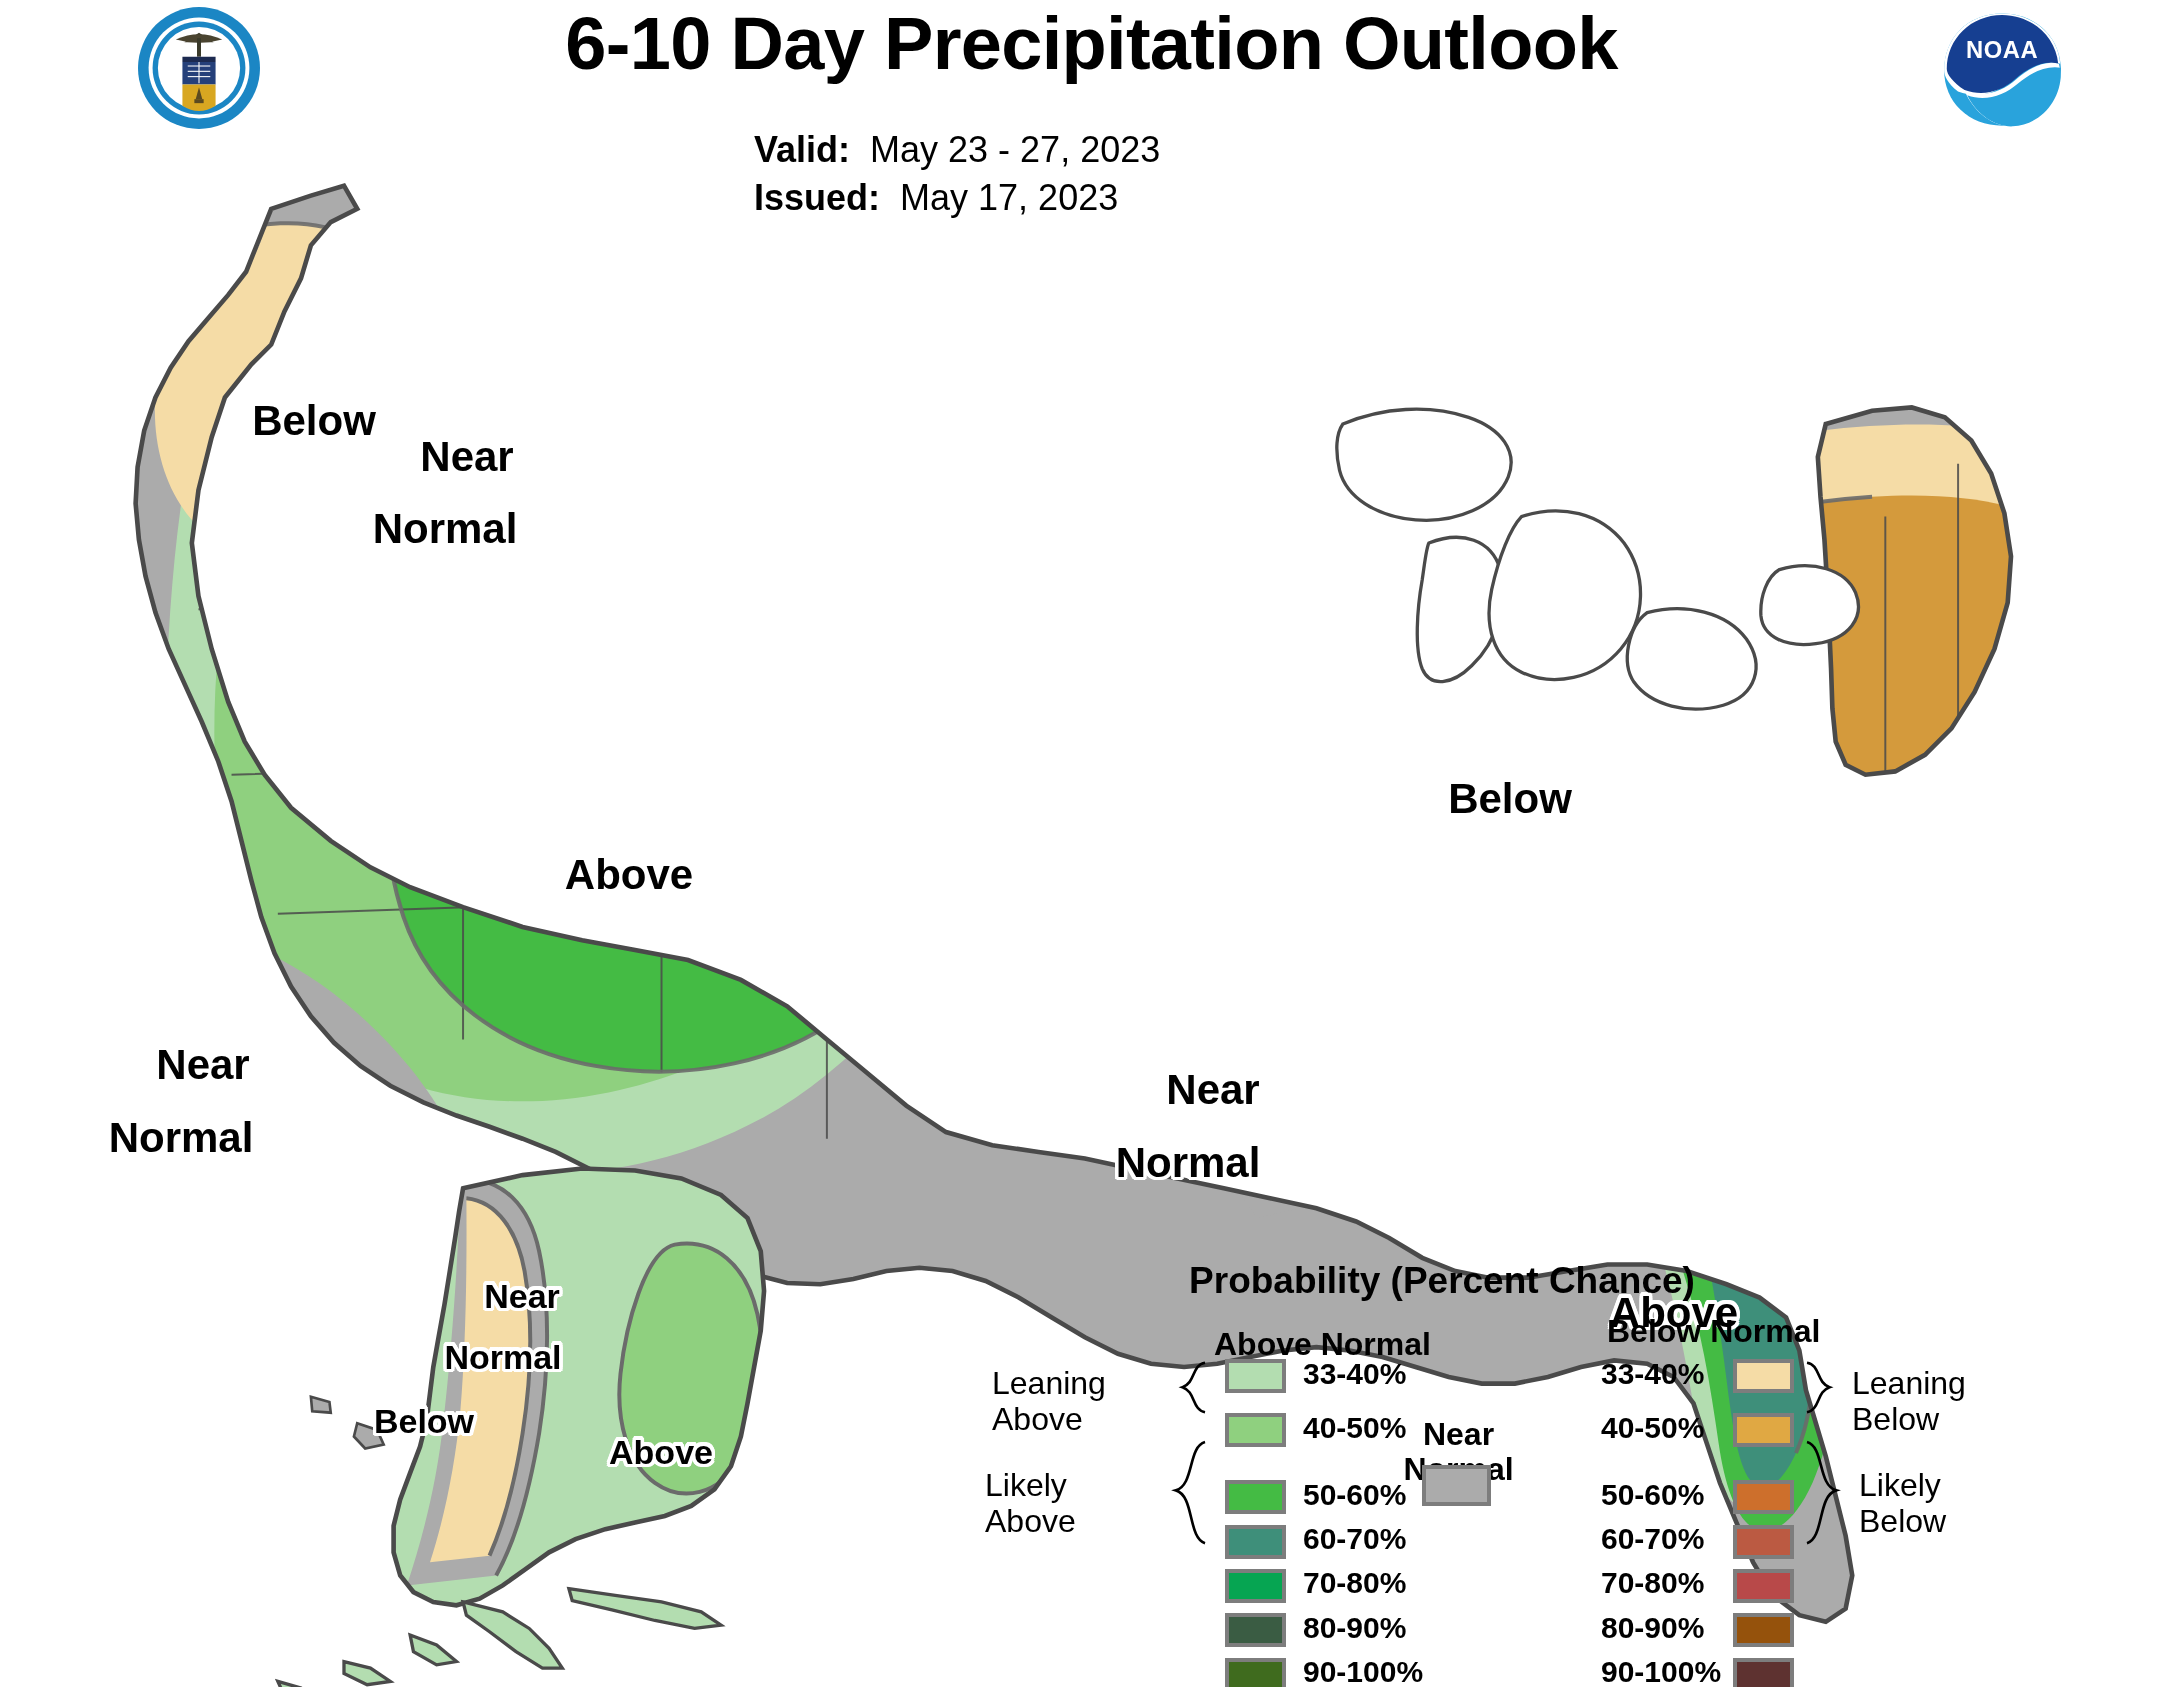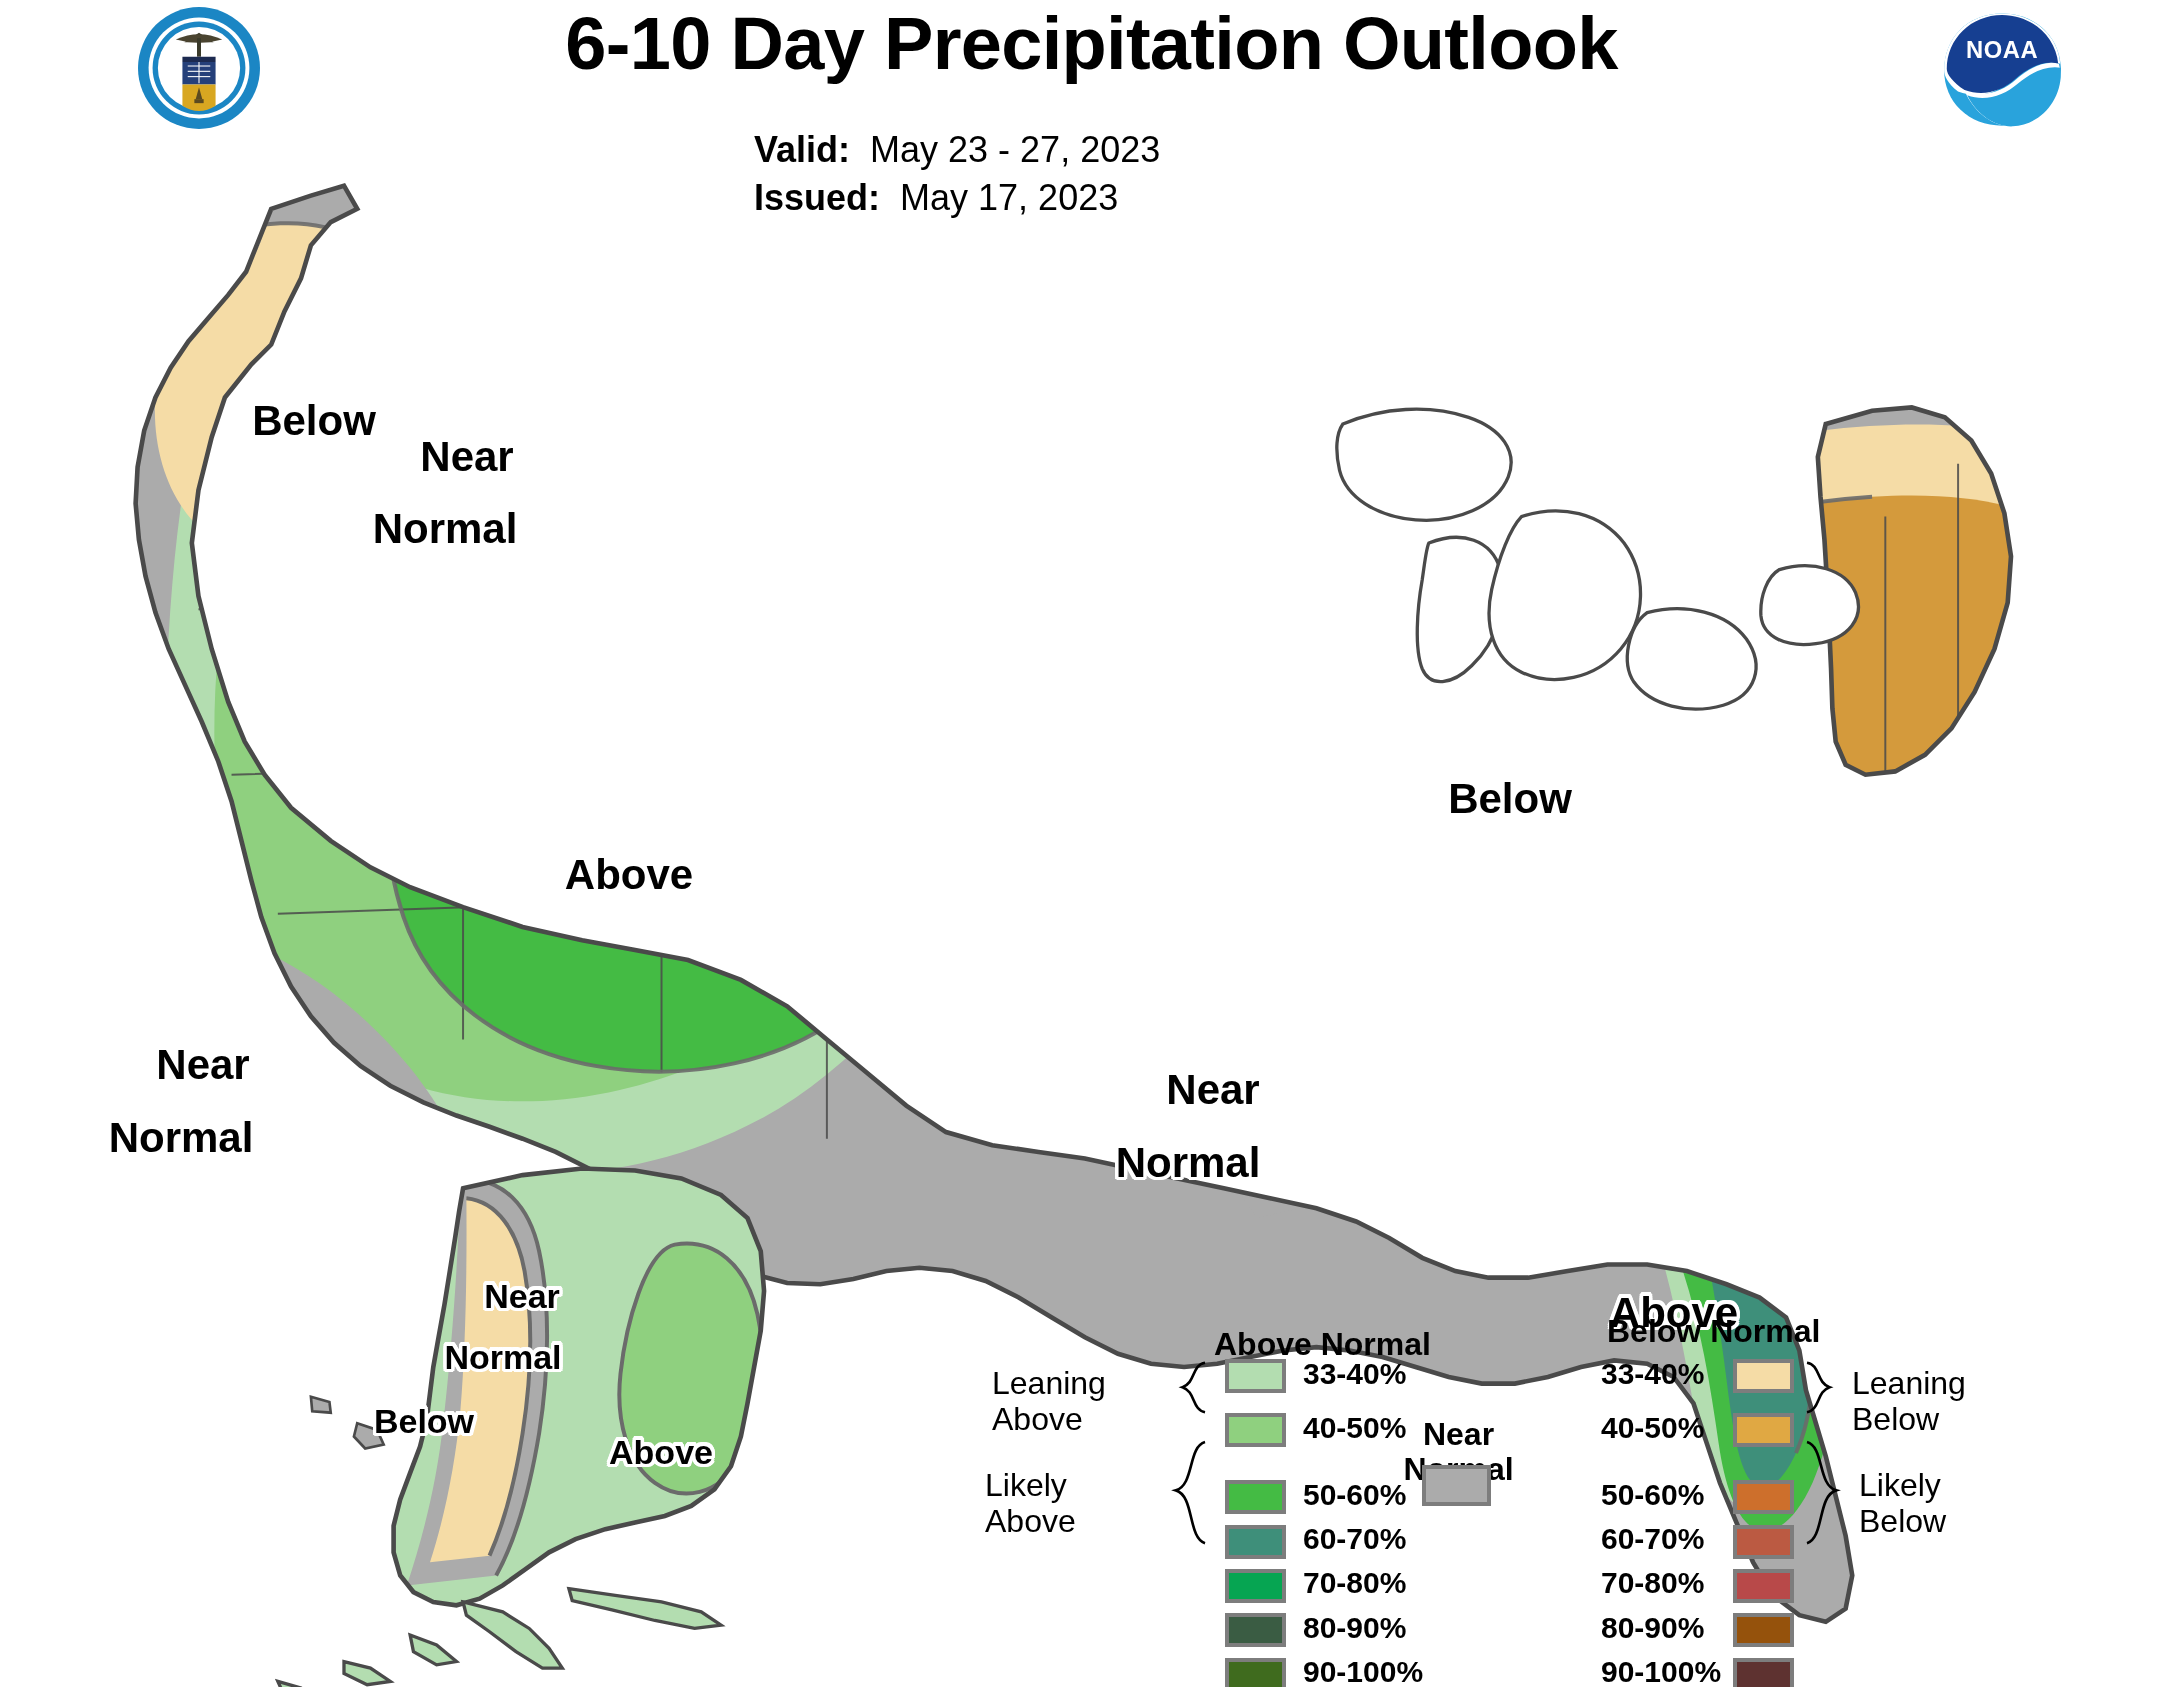--- a/index.html
+++ b/index.html
@@ -332,20 +332,21 @@
     <div class="map-label" style="left: 1213px; top: 1090px; font-size: 42px; transform: translate(-50%, -50%);">Near</div>
     <div class="map-label" style="left: 1188px; top: 1163px; font-size: 42px; transform: translate(-50%, -50%);">Normal</div>
     <div class="map-label" style="left: 1674px; top: 1313px; font-size: 42px; transform: translate(-50%, -50%);">Above</div>
     <div class="map-label" style="left: 522px; top: 1296px; font-size: 34px; transform: translate(-50%, -50%);">Near</div>
     <div class="map-label" style="left: 503px; top: 1357px; font-size: 34px; transform: translate(-50%, -50%);">Normal</div>
     <div class="map-label" style="left: 424px; top: 1421px; font-size: 34px; transform: translate(-50%, -50%);">Below</div>
     <div class="map-label" style="left: 661px; top: 1452px; font-size: 34px; transform: translate(-50%, -50%);">Above</div>
   </div>
 
 <div id="legend">
+  <div id="legend-title">Probability (Percent Chance)</div>
   <div class="col-head" id="head-above">Above Normal</div>
   <div class="col-head" id="head-below">Below Normal</div>
 
   <svg style="position:absolute;left:0;top:0;width:1032px;height:427px;pointer-events:none" viewBox="0 0 1560 645">
     <g fill="none" stroke="#000" stroke-width="4">
       <path d="M192,155 C172,158 178,185 158,192 C178,199 172,226 192,230"></path>
       <path d="M192,275 C166,282 176,340 148,348 C176,356 166,420 192,428"></path>
       <path d="M1102,155 C1122,158 1116,185 1136,192 C1116,199 1122,226 1102,230"></path>
       <path d="M1102,275 C1128,282 1118,340 1146,348 C1118,356 1128,420 1102,428"></path>
     </g>

